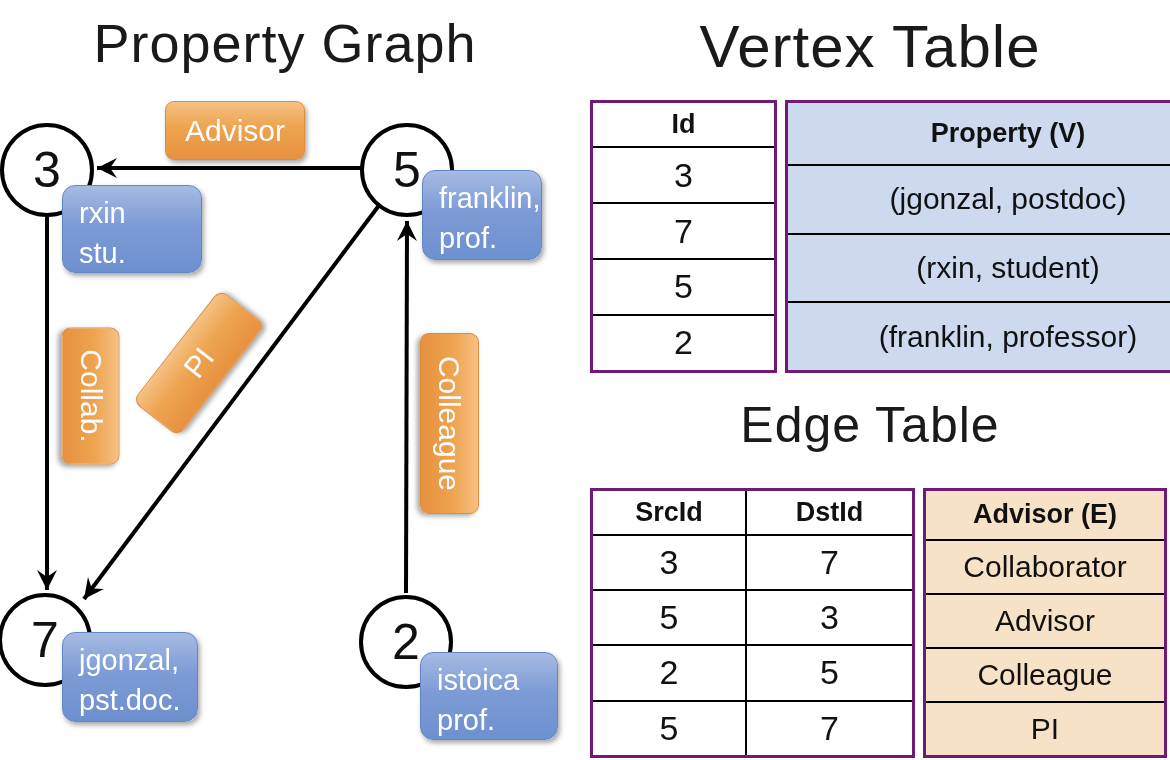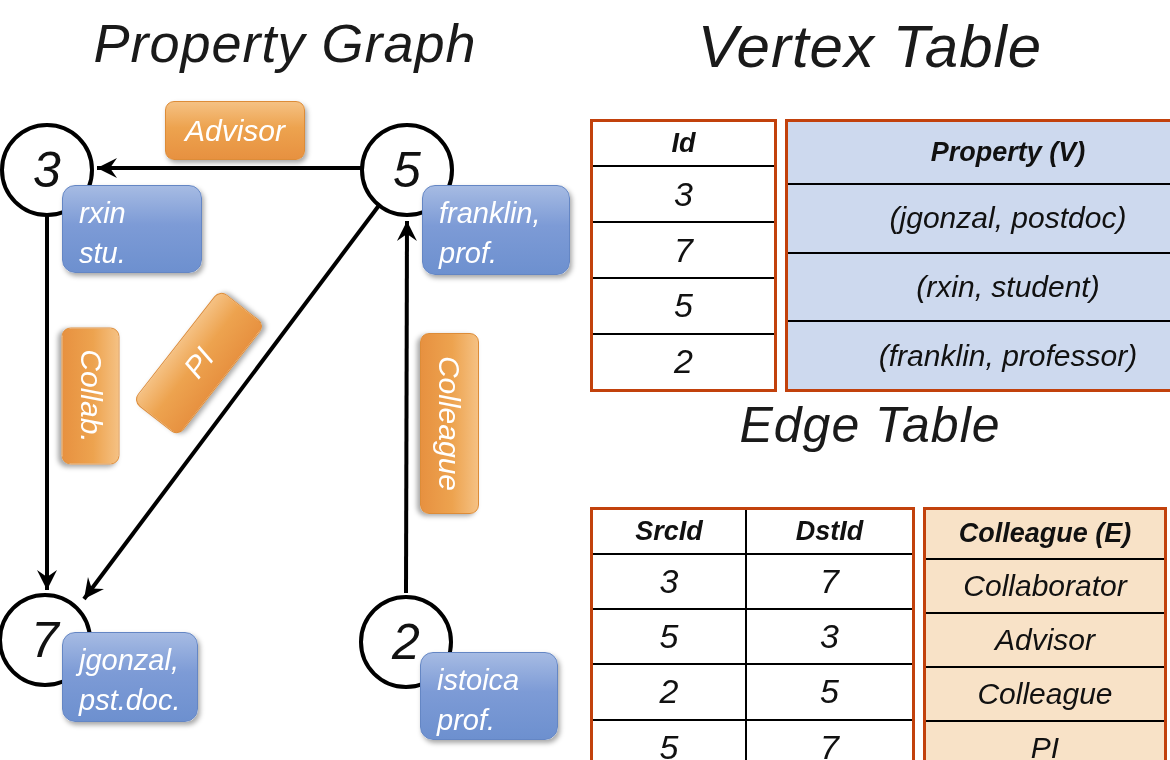--- a/index.html
+++ b/index.html
@@ -1,18 +1,18 @@
 <!DOCTYPE html>
 <html><head>
 <meta charset="utf-8">
 <style>
   html,body{margin:0;padding:0;background:#ffffff;}
   #canvas{
     position:relative;width:1170px;height:760px;background:#ffffff;overflow:hidden;
-    font-family:"Liberation Sans",sans-serif;color:#111;font-style:italic;
+    font-family:"Liberation Sans",sans-serif;color:#111;
   }
   .title{
     position:absolute;text-align:center;font-weight:300;letter-spacing:1px;
     color:#1a1a1a;white-space:nowrap;
   }
   #graph-title{left:0;top:12px;width:570px;font-size:54px;}
   #vertex-title{left:572px;top:12px;width:596px;font-size:60px;}
   #edge-title{left:572px;top:396px;width:596px;font-size:50px;}
 
   svg.edges{position:absolute;left:0;top:0;}
@@ -31,21 +31,21 @@
     position:absolute;
     background:linear-gradient(180deg,#a6bbe3 0%,#7d9bd6 45%,#6d90cf 100%);
     border:1px solid #6486c4;border-radius:13px;color:#ffffff;font-size:29px;
     box-shadow:2px 3px 5px rgba(0,0,0,0.35);
     padding:7px 16px 0 16px;line-height:40px;box-sizing:border-box;
   }
   .vlabel span{display:block;}
 
   table.t{
     position:absolute;border-collapse:collapse;table-layout:fixed;
-    border:3px solid #c2410c;background:#fff;margin-top:19px;
+    border:3px solid #701a75;background:#fff;
   }
   table.t td{
     border:2px solid #000;text-align:center;vertical-align:middle;
     font-size:30px;font-weight:300;padding:0;overflow:hidden;white-space:nowrap;
   }
   table.t td.hdr{font-weight:bold;font-size:27px;}
   table.t td.num{font-size:34px;}
   .bluecell{background:#cdd9ee;}
   .peachcell{background:#f8e2c7;}
 </style>
@@ -81,21 +81,21 @@
 
   <div class="olabel" style="left:165px;top:101px;width:138px;height:57px;">Advisor</div>
   <div class="olabel" style="left:22px;top:367px;width:135px;height:56px;transform:rotate(90deg);">Collab.</div>
   <div class="olabel" style="left:128px;top:334px;width:140px;height:56px;transform:rotate(-52deg);">PI</div>
   <div class="olabel" style="left:359px;top:394px;width:179px;height:57px;transform:rotate(90deg);">Colleague</div>
 
   <div class="vlabel" style="left:62px;top:185px;width:140px;height:88px;">
     <span>rxin</span>
     <span>stu.</span>
   </div>
-  <div class="vlabel" style="left:422px;top:185px;width:148px;height:90px;">
+  <div class="vlabel" style="left:422px;top:170px;width:120px;height:90px;">
     <span>franklin,</span>
     <span>prof.</span>
   </div>
   <div class="vlabel" style="left:62px;top:632px;width:136px;height:90px;">
     <span>jgonzal,</span>
     <span>pst.doc.</span>
   </div>
   <div class="vlabel" style="left:420px;top:652px;width:138px;height:88px;">
     <span>istoica</span>
     <span>prof.</span>
@@ -159,21 +159,21 @@
     <tr>
       <td class="num">5</td>
       <td class="num">7</td>
     </tr>
   </tbody>
     </table>
 
   <table class="t" style="left:923px;top:488px;width:244px;height:270px;">
     <tbody>
         <tr>
-          <td class="hdr peachcell">Colleague (E)</td>
+          <td class="hdr peachcell">Advisor (E)</td>
         </tr>
     <tr>
           <td class="peachcell">Collaborator</td>
         </tr>
     <tr>
           <td class="peachcell">Advisor</td>
         </tr>
     <tr>
           <td class="peachcell">Colleague</td>
         </tr>

